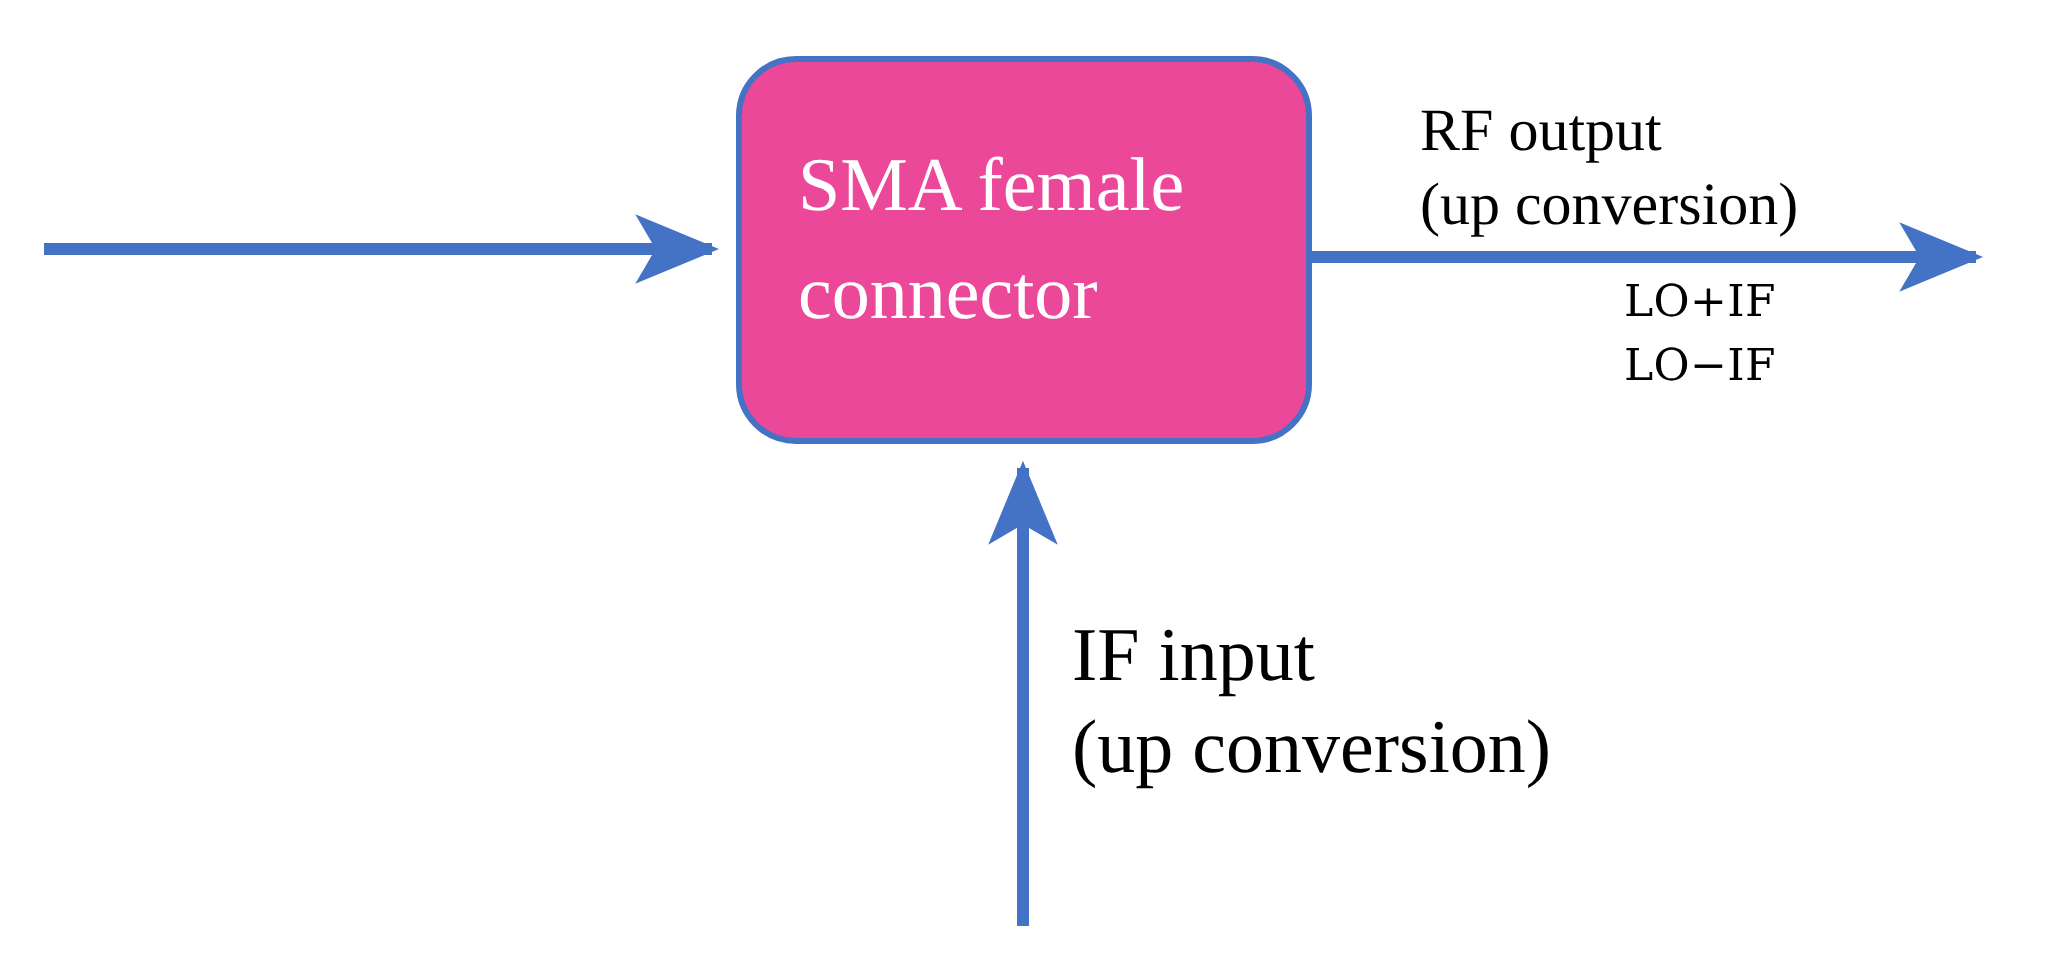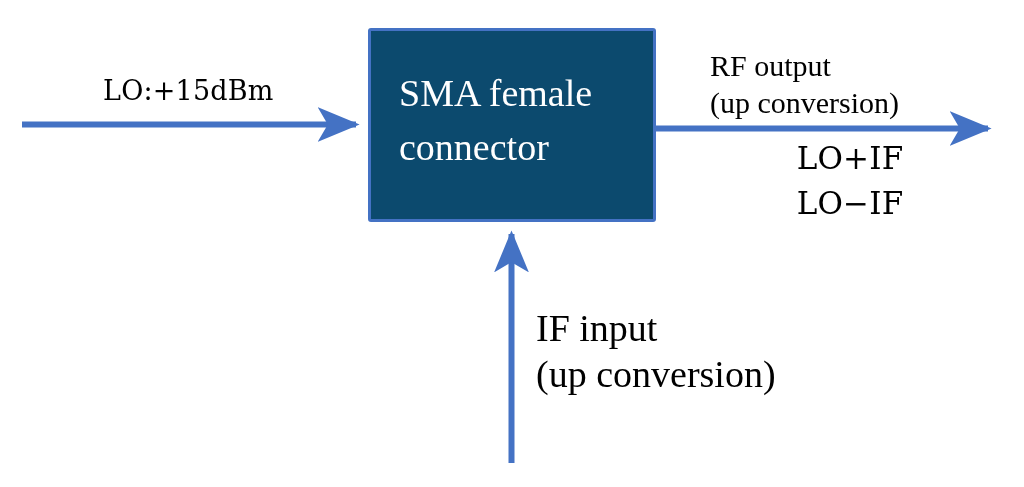--- a/index.html
+++ b/index.html
@@ -17,23 +17,23 @@
   }
 
   
   #connector-box {
     position: absolute;
     left: 368px;
     top: 28px;
     width: 288px;
     height: 194px;
     box-sizing: border-box;
-    background: #0c4a6e;
+    background: #ec4899;
     border: 3px solid #4472C4;
-    border-radius: 3px;
+    border-radius: 30px;
   }
   #connector-box .box-text {
     position: absolute;
     left: 28px;
     top: 36px;
     right: 10px;
     color: #ffffff;
     font-size: 38px;
     line-height: 1.42;
     font-family: "Liberation Serif", "DejaVu Serif", serif;
@@ -70,21 +70,21 @@
     left: 710px;
     top: 48px;
     font-size: 30px;
     line-height: 1.22;
   }
   #label-mix-products {
     left: 760px;
     top: 136px;
     width: 180px;
     text-align: center;
-    font-size: 31px;
+    font-size: 22px;
     line-height: 1.45;
   }
   #label-if-input {
     left: 536px;
     top: 305px;
     font-size: 38px;
     line-height: 1.22;
   }
   #label-up-conversion {
     left: 68px;
@@ -120,21 +120,20 @@
     <g>
       <line x1="511.5" y1="463" x2="511.5" y2="234" stroke="#4472C4" stroke-width="6" marker-end="url(#arrowhead-up)"></line>
     </g>
   </svg>
 
   <div id="connector-box">
     <div class="box-text">SMA female
 connector</div>
   </div>
 
-  <div class="label mono-serif" id="label-lo">LO:+15dBm</div>
 
   <div class="label" id="label-rf-output">RF output
 (up conversion)</div>
 
   <div class="label mono-serif" id="label-mix-products">LO+IF
 LO−IF</div>
 
   <div class="label" id="label-if-input">IF input
 (up conversion)</div>
 

